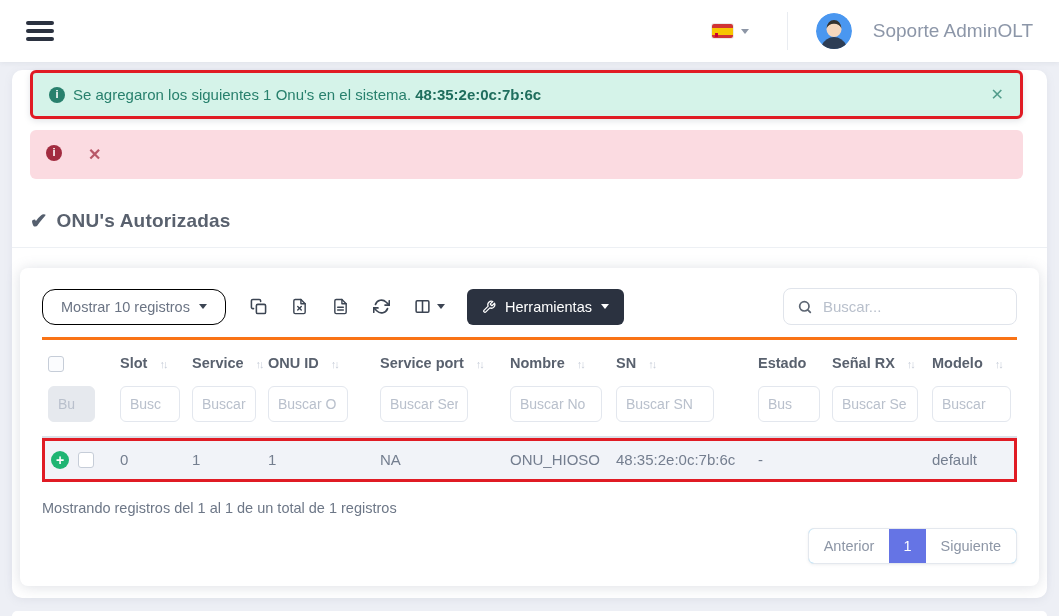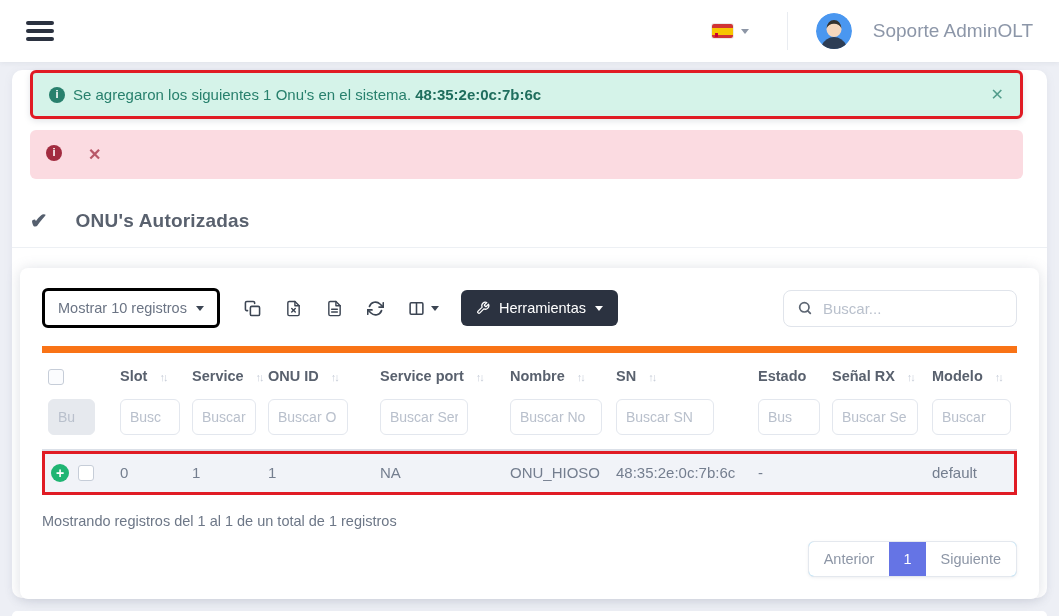--- a/index.html
+++ b/index.html
@@ -52,49 +52,49 @@
     color:#fff; margin-right:8px; flex:0 0 auto; position:relative; top:2px;
   }
   .alert-success .info-badge { background:#28806d; top:0; }
   .alert-warning .info-badge { background:#a22c40; }
   .alert .msg { flex:1; }
   .alert .mac { font-weight:bold; color:#1f6e5d; }
   .alert-close { margin-left:18px; font-size:16px; cursor:pointer; opacity:.75; flex:0 0 auto; align-self:center; }
   
   .section-head { margin:30px 18px 0; display:flex; align-items:center; gap:9px; }
   .check-icon { color:#555f6e; font-size:21px; font-weight:bold; }
-  .section-title { font-size:19px; font-weight:bold; color:#59616e; letter-spacing:.2px;margin-left:19px; }
+  .section-title { font-size:19px; font-weight:bold; color:#59616e; letter-spacing:.2px; }
   .section-rule { border:none; border-top:1px solid #edf0f4; margin:14px 0 0; }
   
   .card {
     margin:20px 8px 0; background:#fff; border-radius:8px;
     box-shadow:0 1px 14px rgba(100,110,130,.22); padding:20px 22px 22px;
   }
   
   .toolbar { display:flex; align-items:center; }
   .btn-light {
-    display:flex; align-items:center; gap:9px; background:#fff; border:3px solid #000000;
-    border-radius:6px; padding:9px 13px; font-size:14.5px; color:#6b7484; cursor:pointer;
+    display:flex; align-items:center; gap:9px; background:#fff; border:1px solid #000000;
+    border-radius:13px; padding:9px 18px; font-size:14.5px; color:#6b7484; cursor:pointer;
   }
   .icon-btn { margin-left:24px; color:#3c4553; cursor:pointer; display:flex; align-items:center; gap:6px; background:none; border:none; }
   .icon-btn svg { width:17px; height:17px; }
   .btn-dark {
     margin-left:22px; background:#2b3240; color:#fff; border:none; border-radius:6px;
     padding:10px 15px; font-size:14.5px; display:flex; align-items:center; gap:9px; cursor:pointer;
   }
   .btn-dark svg { width:14px; height:14px; }
   .search-box {
     margin-left:auto; width:234px; border:1px solid #e0e4eb; border-radius:8px;
     display:flex; align-items:center; gap:10px; padding:9px 13px; background:#fff;
   }
   .search-box svg { width:16px; height:16px; color:#5d6673; flex:0 0 auto; }
   .search-box input { border:none; outline:none; width:100%; font-size:15px; color:#6d7787; font-family:inherit; }
   .search-box input::placeholder { color:#b9c0cc; }
   
-  table { width:100%; border-collapse:separate; border-spacing:0; margin-top:18px; border-top:7px solid #f97316; table-layout:fixed; }
+  table { width:100%; border-collapse:separate; border-spacing:0; margin-top:12px; border-top:3px solid #f97316; table-layout:fixed; }
   thead th { text-align:left; font-size:14.5px; color:#59616e; padding:14px 6px 12px; font-weight:bold; }
   .sort-icon { color:#c7cdd8; font-size:11px; margin-left:12px; letter-spacing:-2px; font-weight:normal; }
   tr.filters th { padding:2px 6px 14px; border-bottom:2px solid #dbe0e8; }
   tr.filters input {
     width:100%; padding:9px 9px; border:1px solid #e3e7ee; border-radius:6px;
     font-size:14px; color:#6d7787; outline:none; font-family:inherit; background:#fff;
   }
   tr.filters input::placeholder { color:#b9c0cc; }
   tr.filters input:disabled { background:#e6e9ee; border-color:#e6e9ee; color:#8d96a6; }
   tr.filters input::-webkit-input-placeholder { color:#b9c0cc; }

